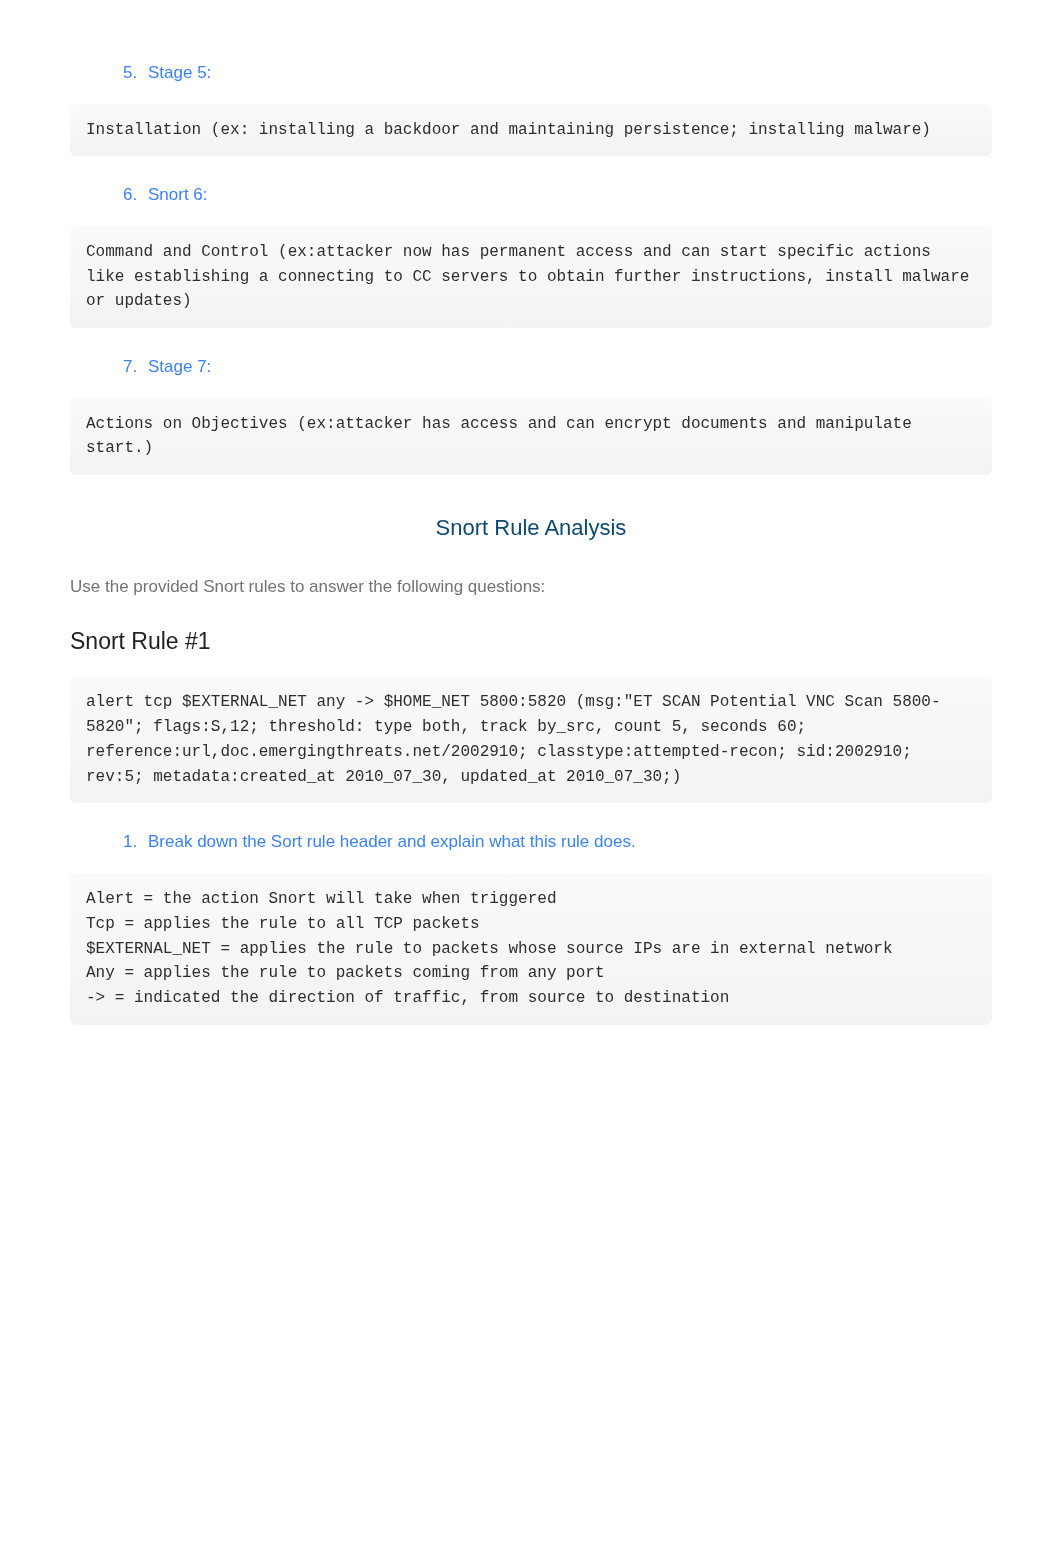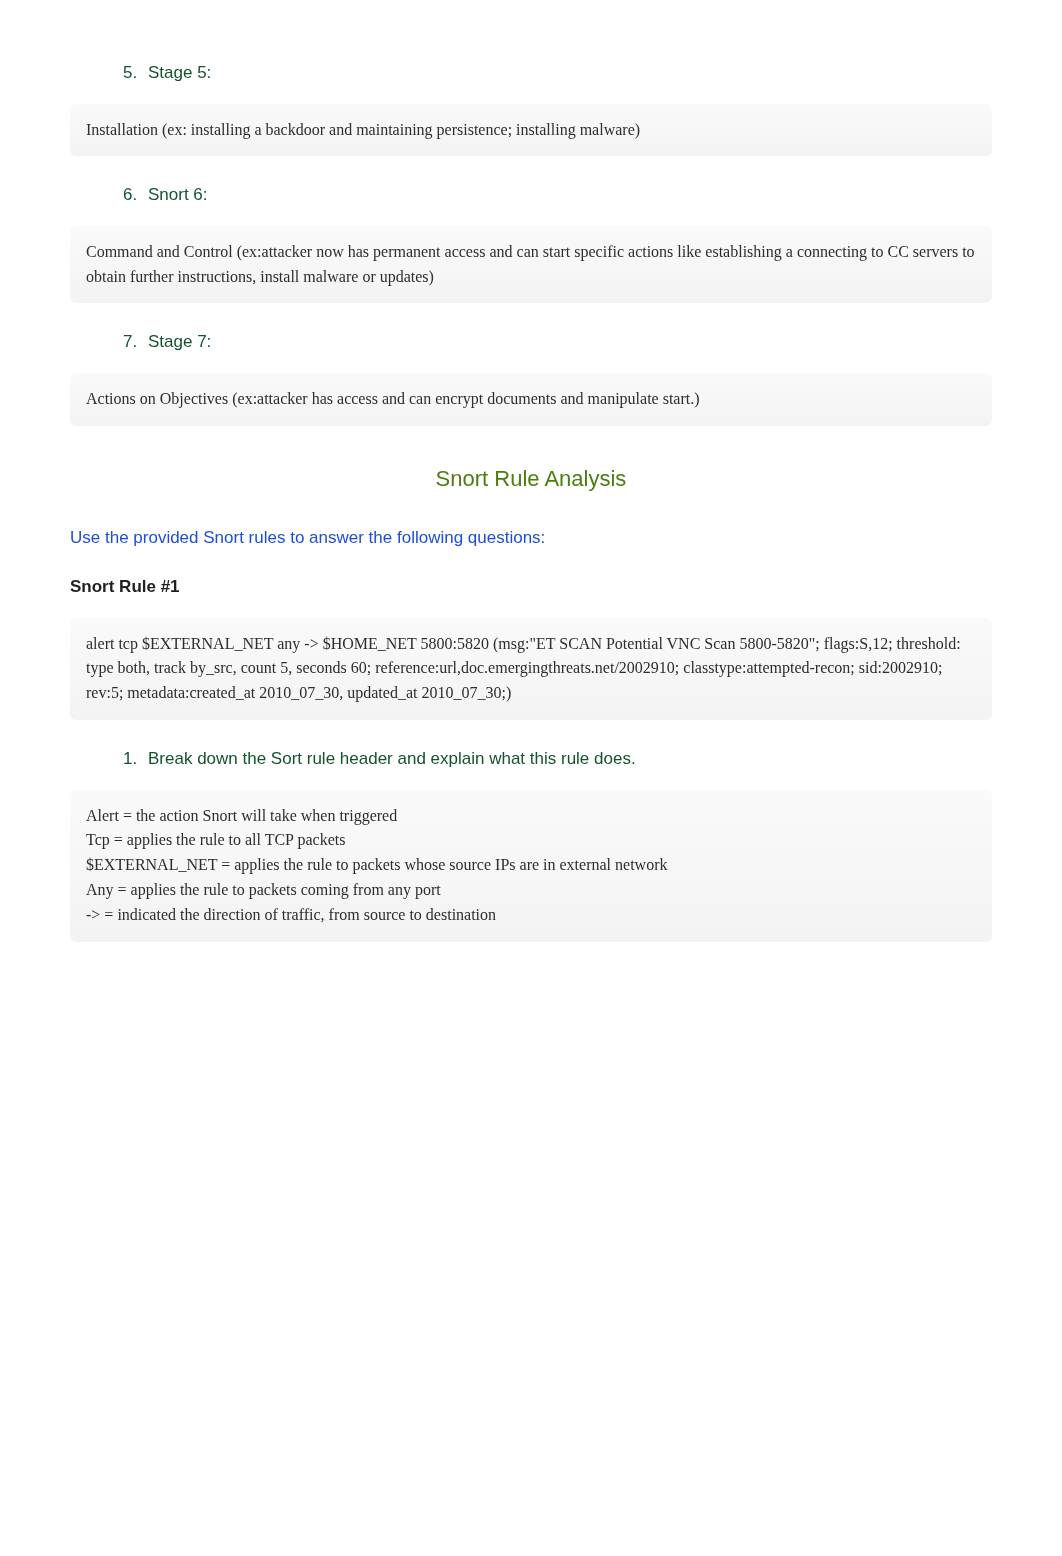--- a/index.html
+++ b/index.html
@@ -12,52 +12,52 @@
     width: 1062px;
     box-sizing: border-box;
     line-height: 1.5;
   }
   ol.numlist {
     margin: 0 0 18px 0;
     padding-left: 72px;
   }
   ol.numlist li {
     font-size: 17px;
-    color: #14532d;
+    color: #3b82f6;
     margin-bottom: 4px;
     padding-left: 6px;
   }
   .codeblock {
-    font-family: Liberation Serif, serif;
+    font-family: Liberation Mono, monospace;
     font-size: 16px;
     background: #f7f7f7;
     background: linear-gradient(to bottom, #fafafa 0%, #f3f3f3 100%);
     border-radius: 6px;
     padding: 14px 16px;
     margin: 8px 0 26px 0;
     white-space: pre-wrap;
     word-break: break-word;
     color: #2d2d2d;
     line-height: 1.55;
   }
   h2.section {
     text-align: center;
     font-weight: 400;
     font-size: 22px;
-    color: #4d7c0f;
+    color: #0c4a6e;
     margin: 36px 0 30px 0;
   }
   p.intro {
     font-size: 17px;
-    color: #1d4ed8;
+    color: #737373;
     margin: 0 0 24px 0;
   }
   h3.rulehead {
-    font-size: 17px;
-    font-weight: 700;
+    font-size: 23px;
+    font-weight: 400;
     color: #222;
     margin: 0 0 18px 0;
   }
 </style>
 </head>
 <body>
 
 <ol class="numlist" start="5">
   <li>Stage 5:</li>
 </ol>

